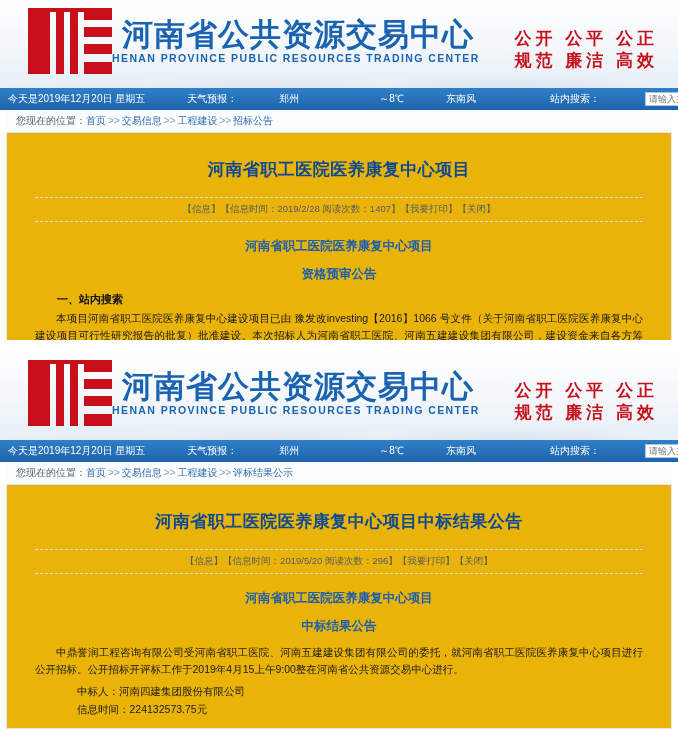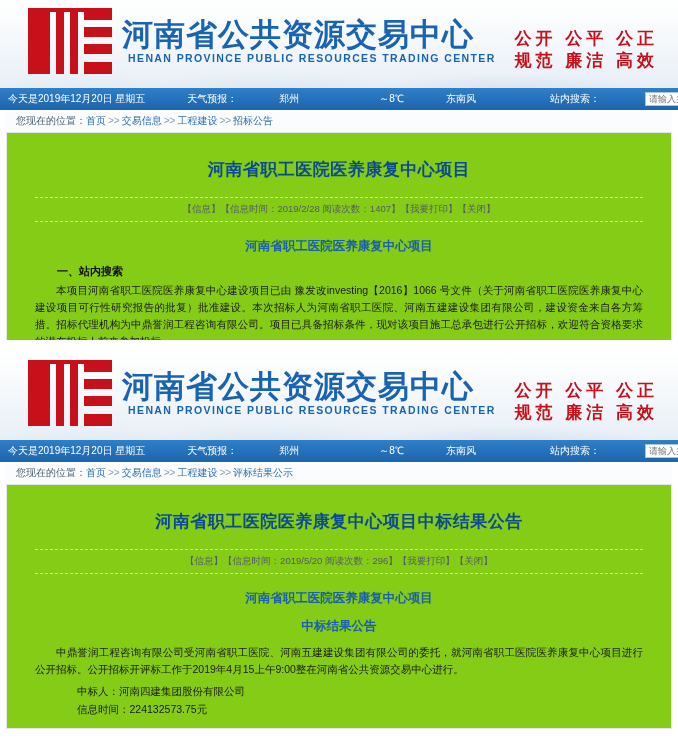--- a/index.html
+++ b/index.html
@@ -55,21 +55,21 @@
     left: 122px; top: 14px;
     font-size: 31px;
     font-weight: bold;
     color: #1a63b0;
     letter-spacing: 1px;
     white-space: nowrap;
     font-family: "Liberation Sans", sans-serif;
   }
   .brand-en {
     position: absolute;
-    left: 128px; top: 52px;
+    left: 112px; top: 52px;
     font-size: 10.5px;
     font-weight: bold;
     color: #1a63b0;
     letter-spacing: 1.4px;
     white-space: nowrap;
   }
   .slogan {
     position: absolute;
     right: 20px; top: 28px;
     color: #c8101a;
@@ -143,21 +143,21 @@
     padding-left: 10px;
     background: #fbfcfd;
     white-space: nowrap;
   }
   .breadcrumb a { color: #2b6cb0; text-decoration: none; }
   .sep { color: #8aa0b4; margin: 0 2px; }
 
   .article {
     border: 1px solid #e3e9ef;
     border-top: none;
-    background: #84cc16;
+    background: #eab308;
     padding: 16px 28px 10px 28px;
     box-sizing: border-box;
     position: relative;
   }
   .doc-title {
     text-align: center;
     color: #0b4a93;
     font-weight: bold;
     font-size: 17px;
     line-height: 26px;
@@ -248,20 +248,21 @@
 
     <div class="content-wrap">
       <div class="breadcrumb">
         <span>您现在的位置：</span><a href="#">首页</a><span class="sep">&gt;&gt;</span><a href="#">交易信息</a><span class="sep">&gt;&gt;</span><a href="#">工程建设</a><span class="sep">&gt;&gt;</span><a href="#">招标公告</a>
       </div>
 
       <div class="article">
         <div class="doc-title">河南省职工医院医养康复中心项目</div>
         <div class="meta-bar">【信息】【信息时间：2019/2/28 阅读次数：1407】【我要打印】【关闭】</div>
         <div class="sub-title">河南省职工医院医养康复中心项目</div>
+        <div class="sub-title">资格预审公告</div>
         <div class="sec-head">一、站内搜索</div>
         <p class="para">本项目河南省职工医院医养康复中心建设项目已由  豫发改investing【2016】1066 号文件（关于河南省职工医院医养康复中心建设项目可行性研究报告的批复）批准建设。本次招标人为河南省职工医院、河南五建建设集团有限公司，建设资金来自各方筹措。招标代理机构为中鼎誉润工程咨询有限公司。项目已具备招标条件，现对该项目施工总承包进行公开招标，欢迎符合资格要求的潜在投标人前来参加投标。</p>
       </div>
     </div>
   </div>
 
   <div class="divider-gap"></div>
 
   <div class="panel panel-2">
 

